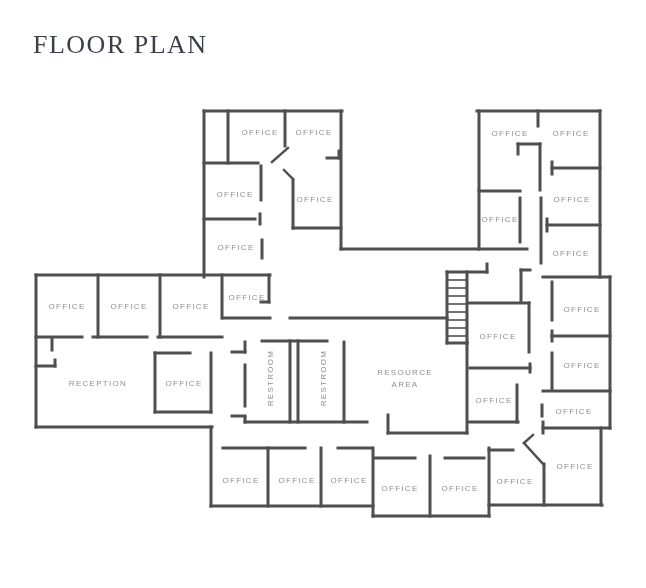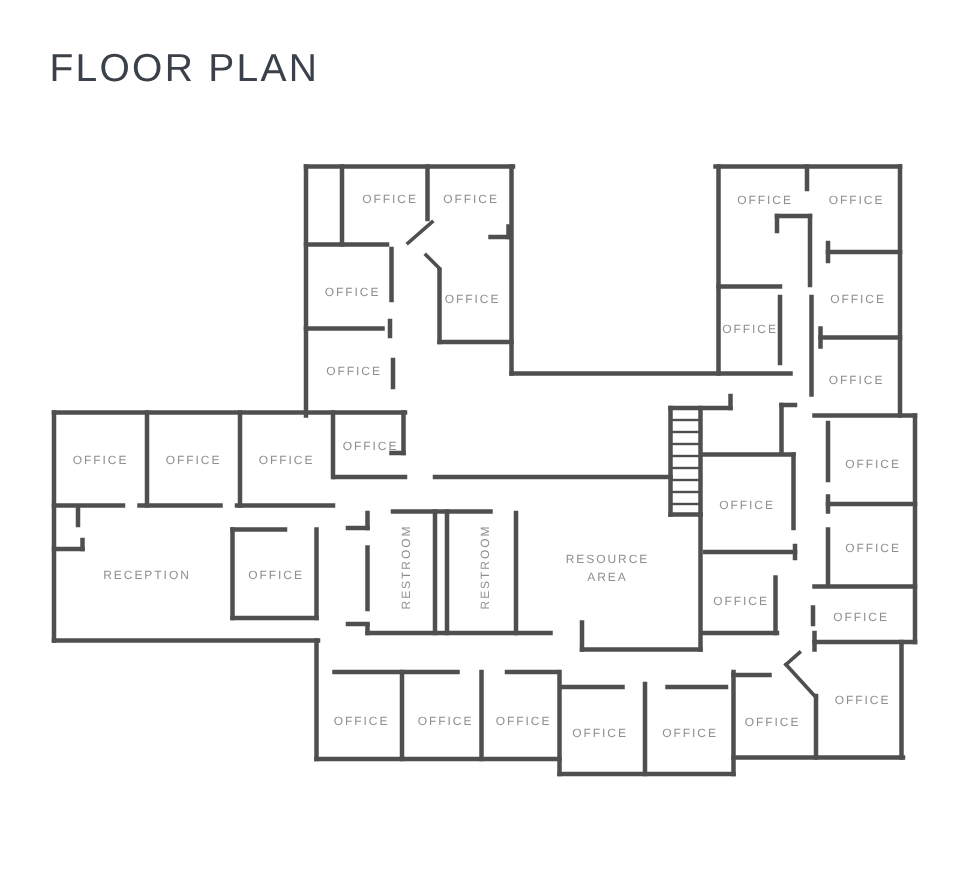--- a/index.html
+++ b/index.html
@@ -6,21 +6,21 @@
   body{
     width:646px;height:588px;
     background:#ffffff;
     font-family:"Liberation Sans", sans-serif;
     position:relative;
     overflow:hidden;
   }
   .page-title{
     position:absolute;
     left:33px; top:30px;
-    font-family:Liberation Sans, sans-serif;
+    font-family:Liberation Serif, serif;
     font-size:26px;
     letter-spacing:1.5px;
     color:#3b414a;
     font-weight:400;
   }
   #plan-wrap{
     position:absolute; left:0; top:0;
     width:600px; height:588px;
   }
   svg text.room-label{

